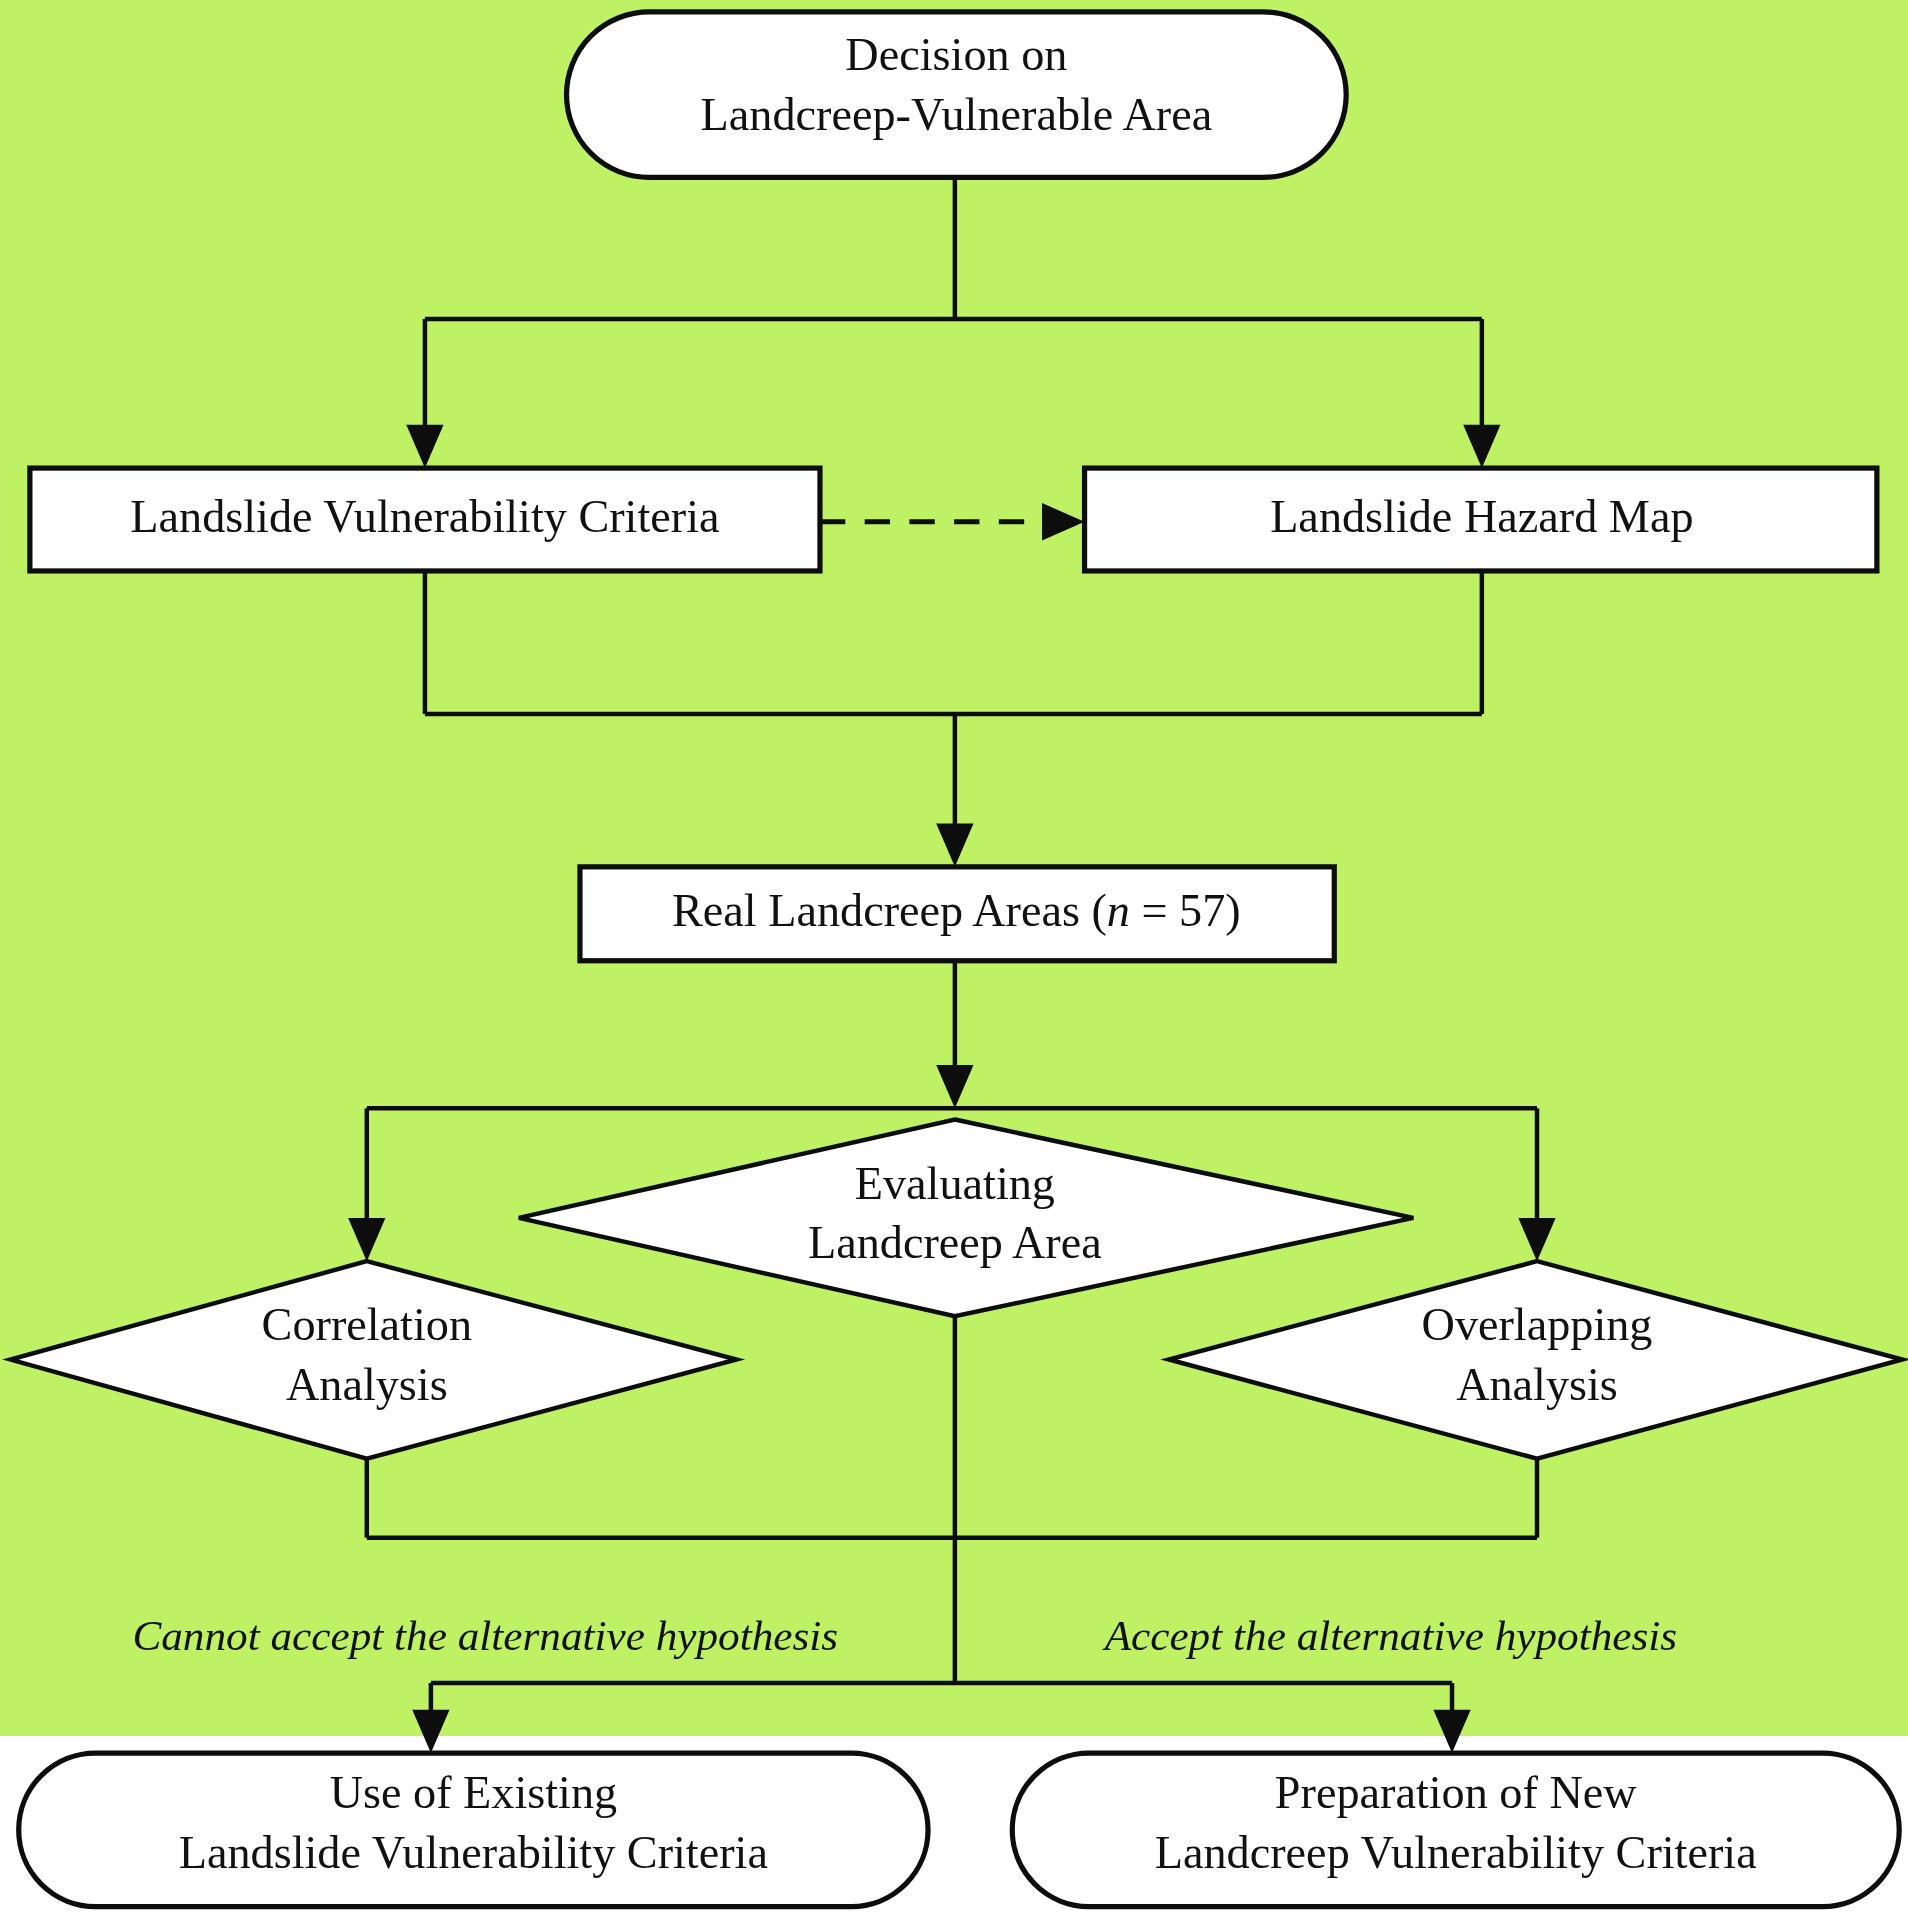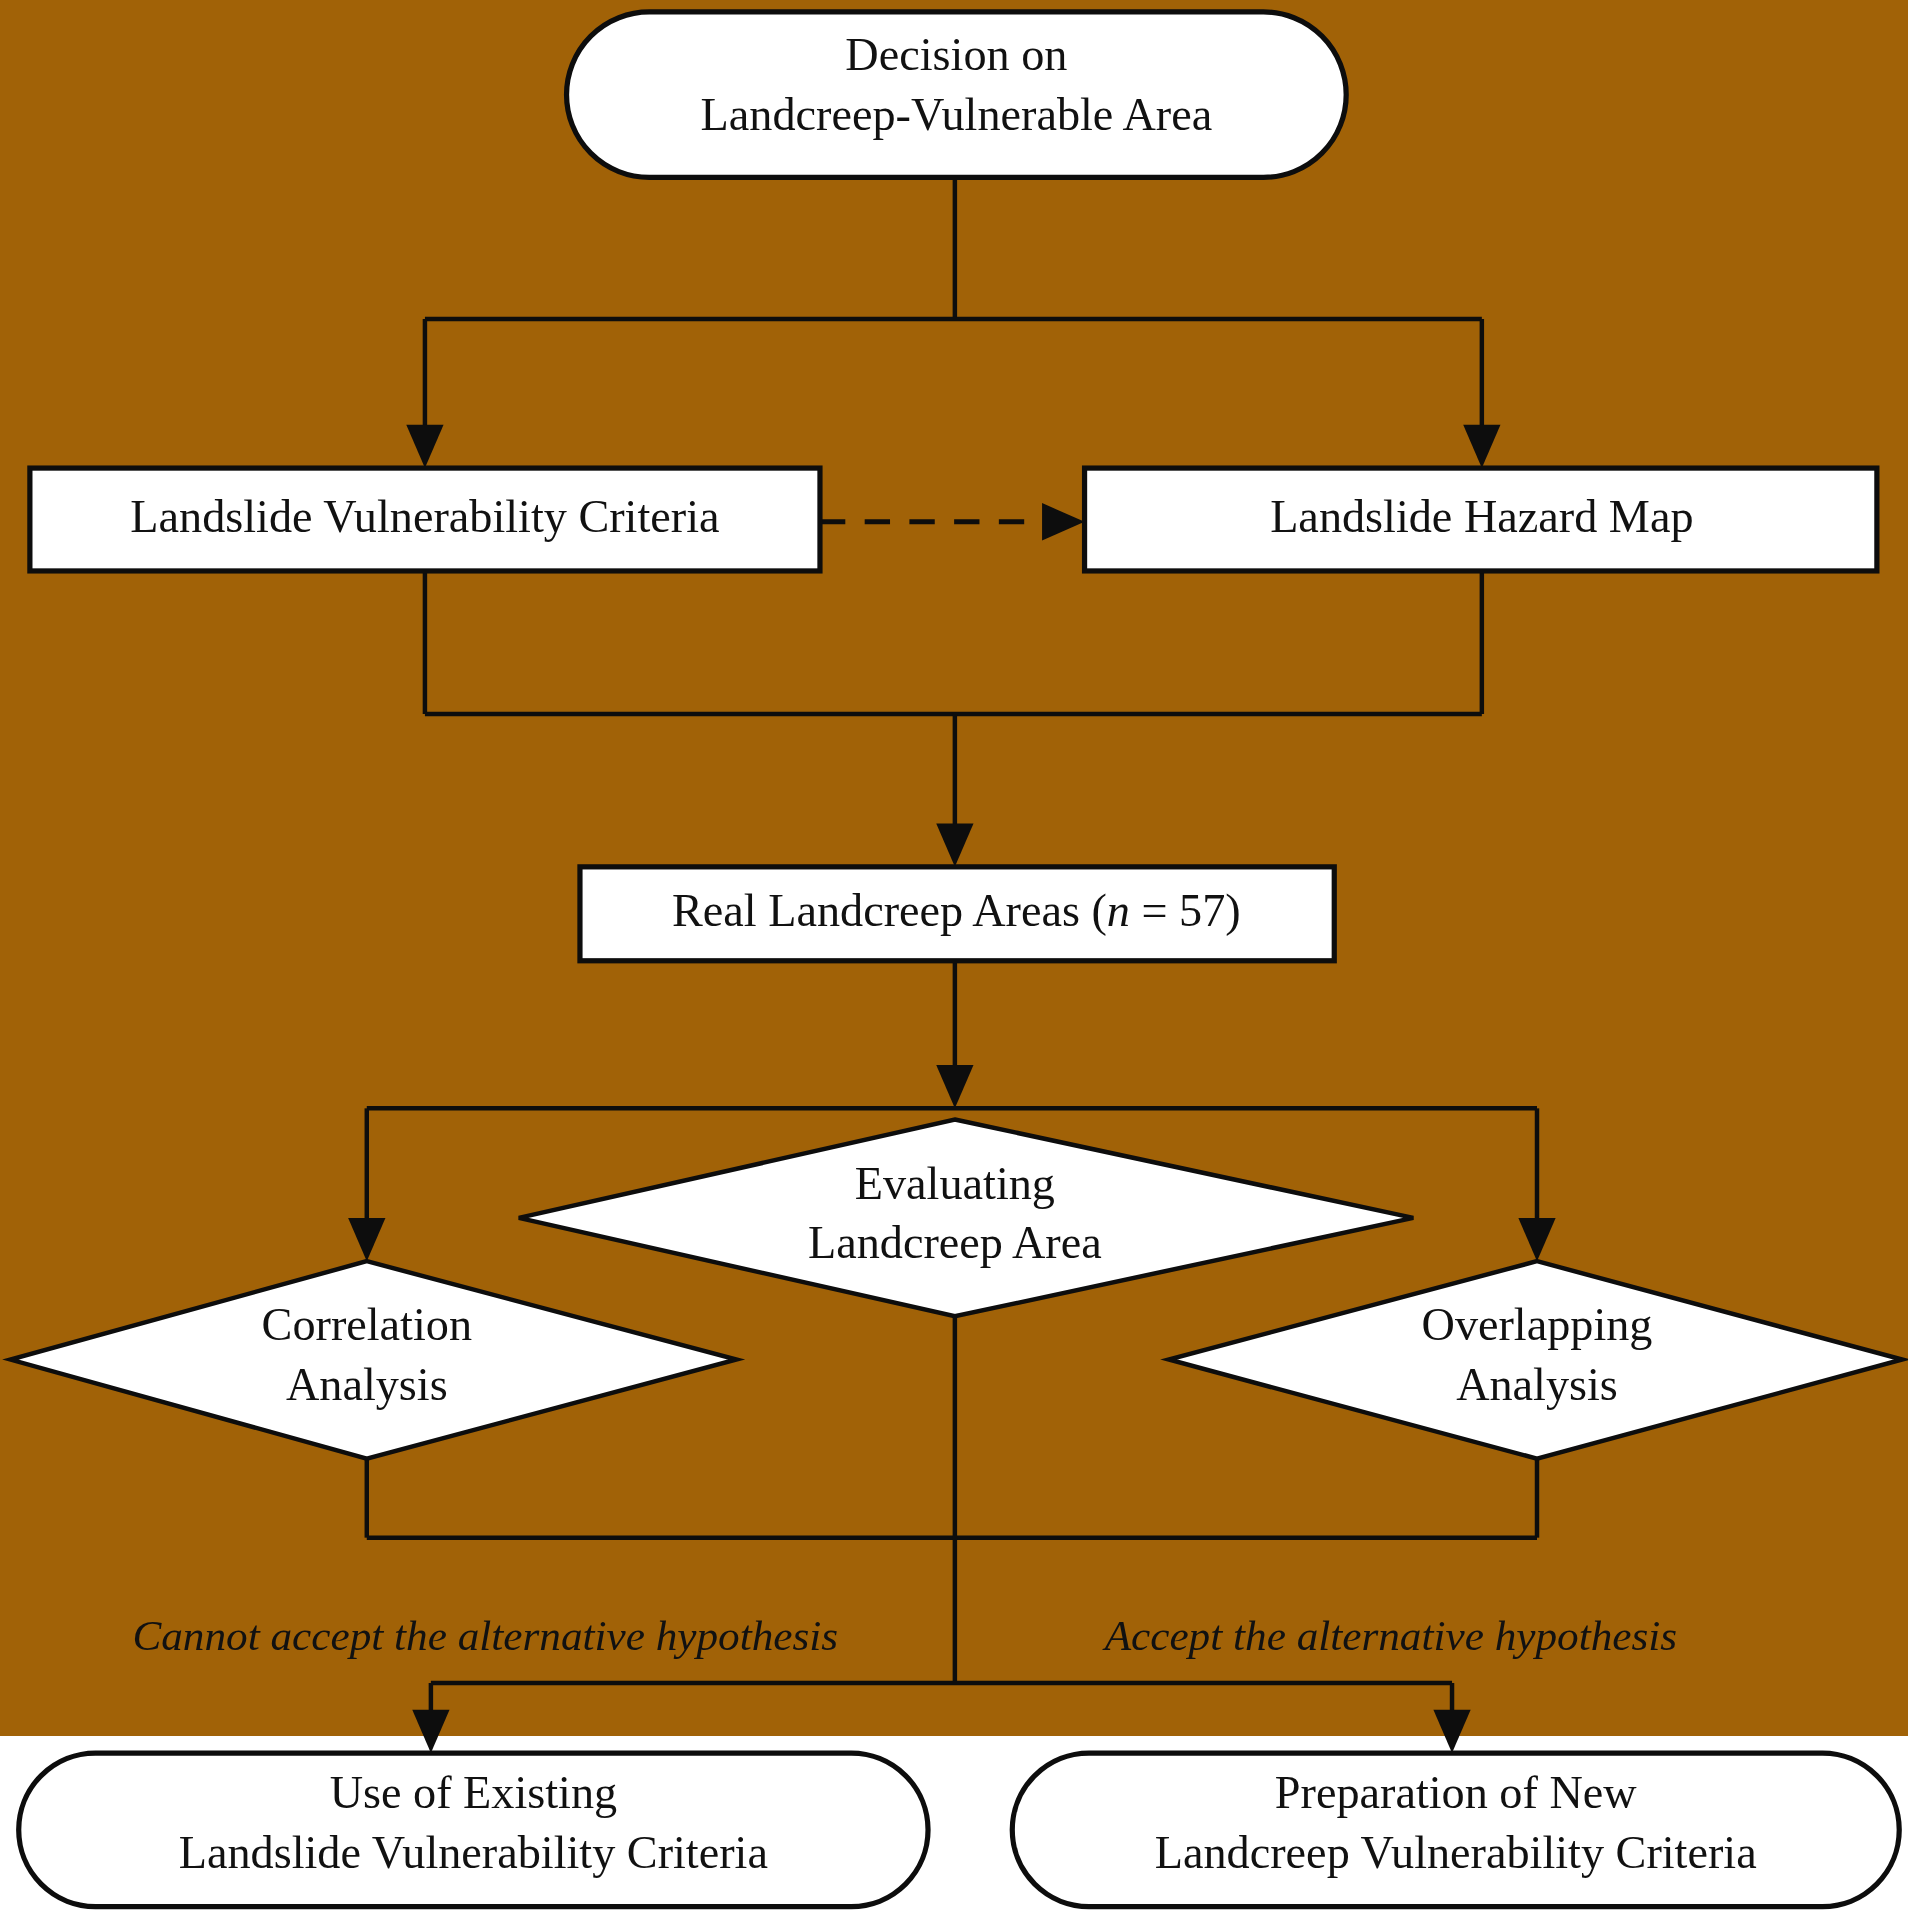--- a/index.html
+++ b/index.html
@@ -11,21 +11,21 @@
   body {
     width: 1909px;
     height: 1926px;
     font-family: "Liberation Serif", "DejaVu Serif", serif;
     overflow: hidden;
   }
   #flowchart-root {
     position: relative;
     width: 1909px;
     height: 1736px;
-    background: #a16207;
+    background: #bef264;
   }
   svg#flow-svg {
     position: absolute;
     top: 0;
     left: 0;
     width: 1909px;
     height: 1926px;
     display: block;
   }
   .node-shape {

